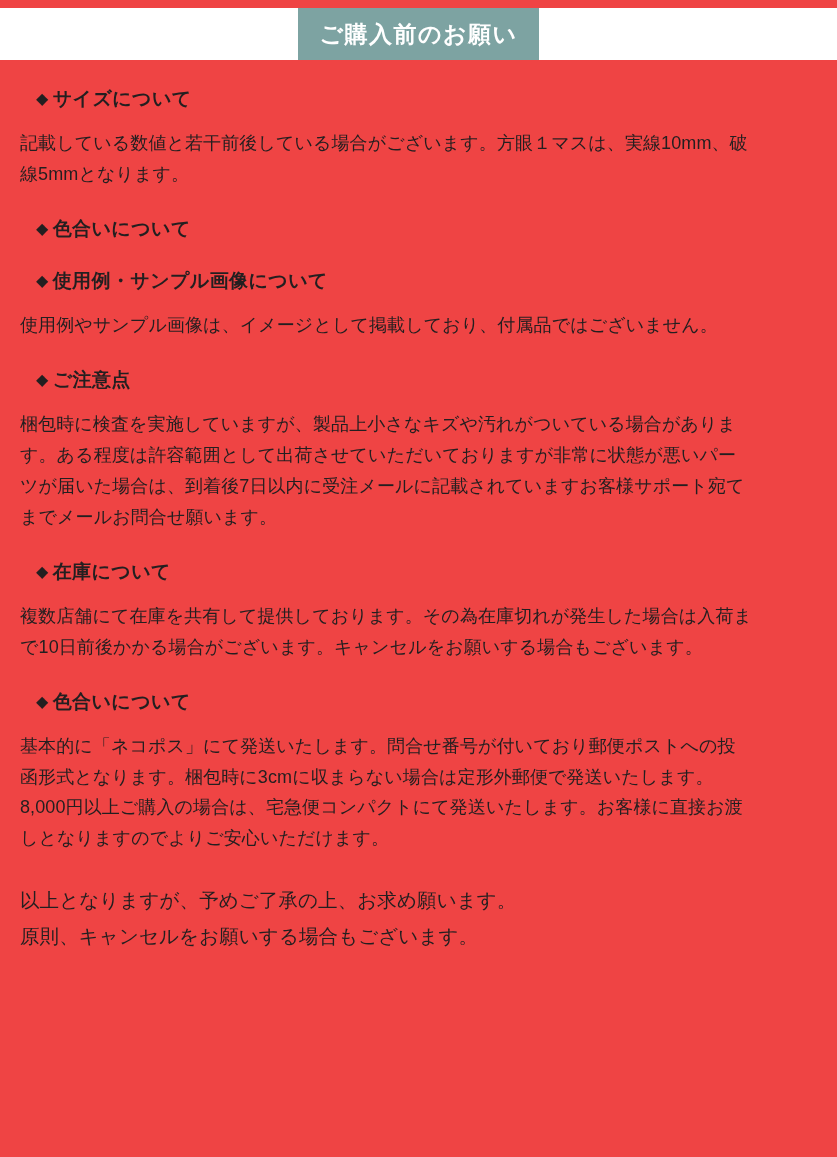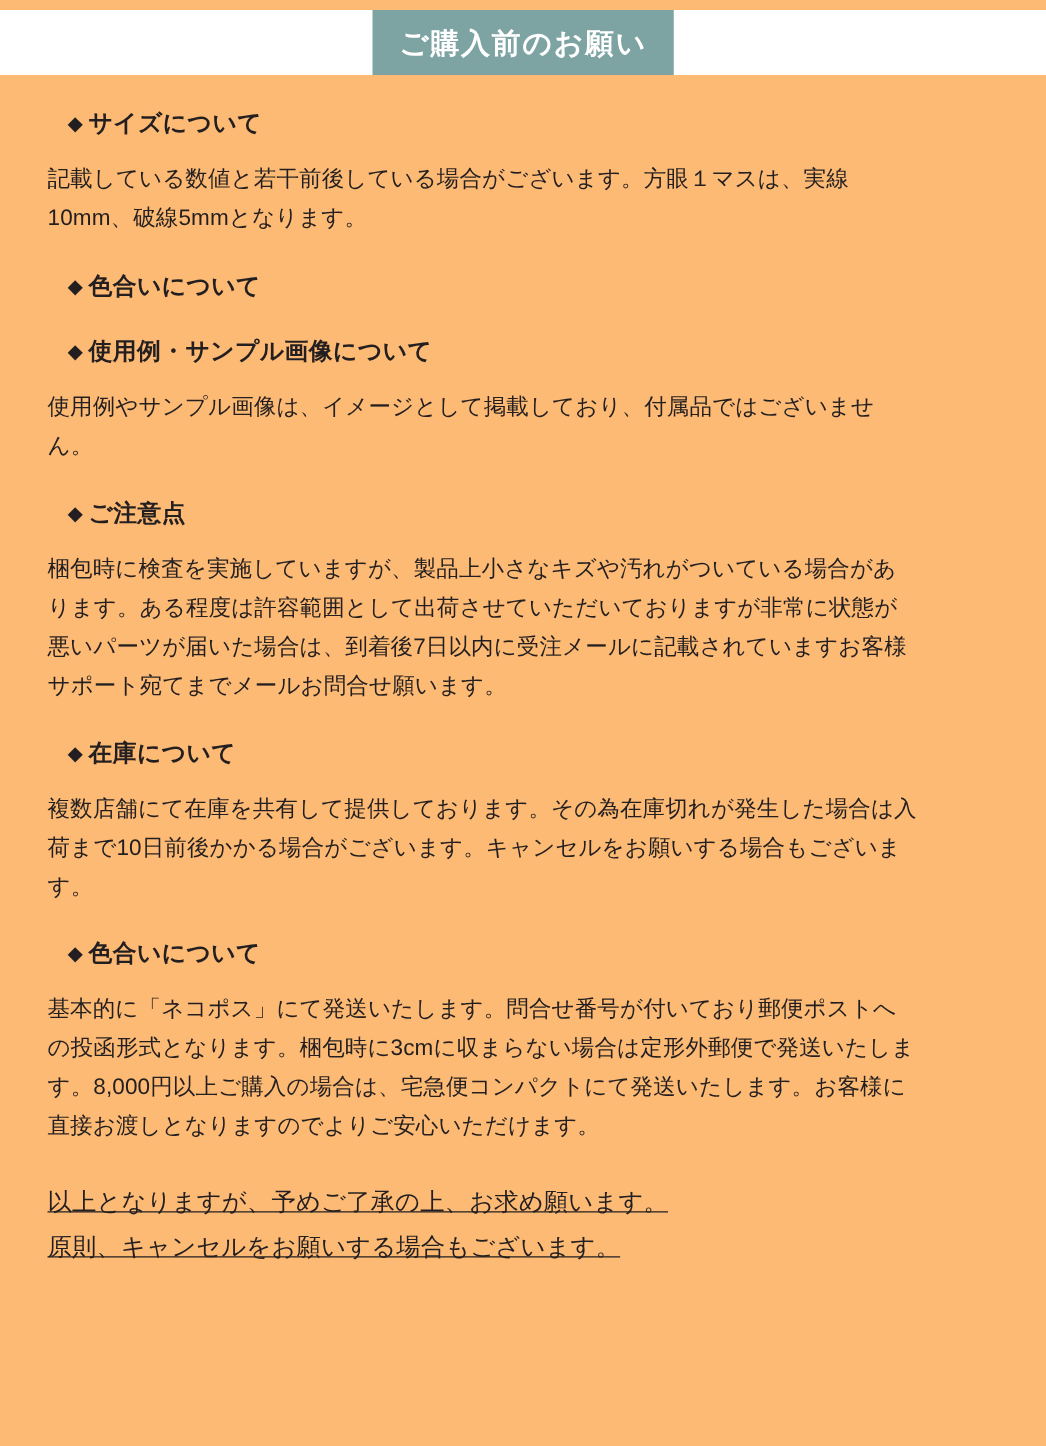--- a/index.html
+++ b/index.html
@@ -11,21 +11,21 @@
     width: 837px;
     height: 1157px;
     font-family: "Liberation Sans", "DejaVu Sans", sans-serif;
     color: #231f20;
     overflow: hidden;
   }
   .page {
     position: relative;
     width: 837px;
     height: 1157px;
-    background: #fdba74;
+    background: #ef4444;
   }
   
   .header-band {
     position: absolute;
     left: 0;
     top: 8px;
     width: 837px;
     height: 52px;
     background: #7da3a2;
   }
@@ -52,21 +52,21 @@
   }
   .band-cut-left { left: 0; }
   .band-cut-right { left: 539px; }
 
   
   .content {
     position: absolute;
     left: 0;
     top: 60px;
     width: 770px;
-    padding: 0 36px;
+    padding: 0 18px;
     box-sizing: border-box;
   }
   .section { margin: 0; }
   .section-head {
     font-size: 19px;
     font-weight: bold;
     color: #231f20;
     margin: 26px 0 0 18px;
     letter-spacing: 0.4px;
   }
@@ -82,21 +82,20 @@
     color: #231f20;
     margin: 16px 0 0 2px;
     letter-spacing: 0.1px;
   }
   .closing {
     font-size: 19.5px;
     line-height: 1.72;
     color: #231f20;
     margin: 30px 0 0 2px;
     letter-spacing: 0.1px;
-    text-decoration: underline;
   }
   .closing div + div { margin-top: 2px; }
 </style>
 </head>
 <body>
 
 <div class="page">
 
   <div class="header-band">
     <div class="header-title">ご購入前のお願い</div>

